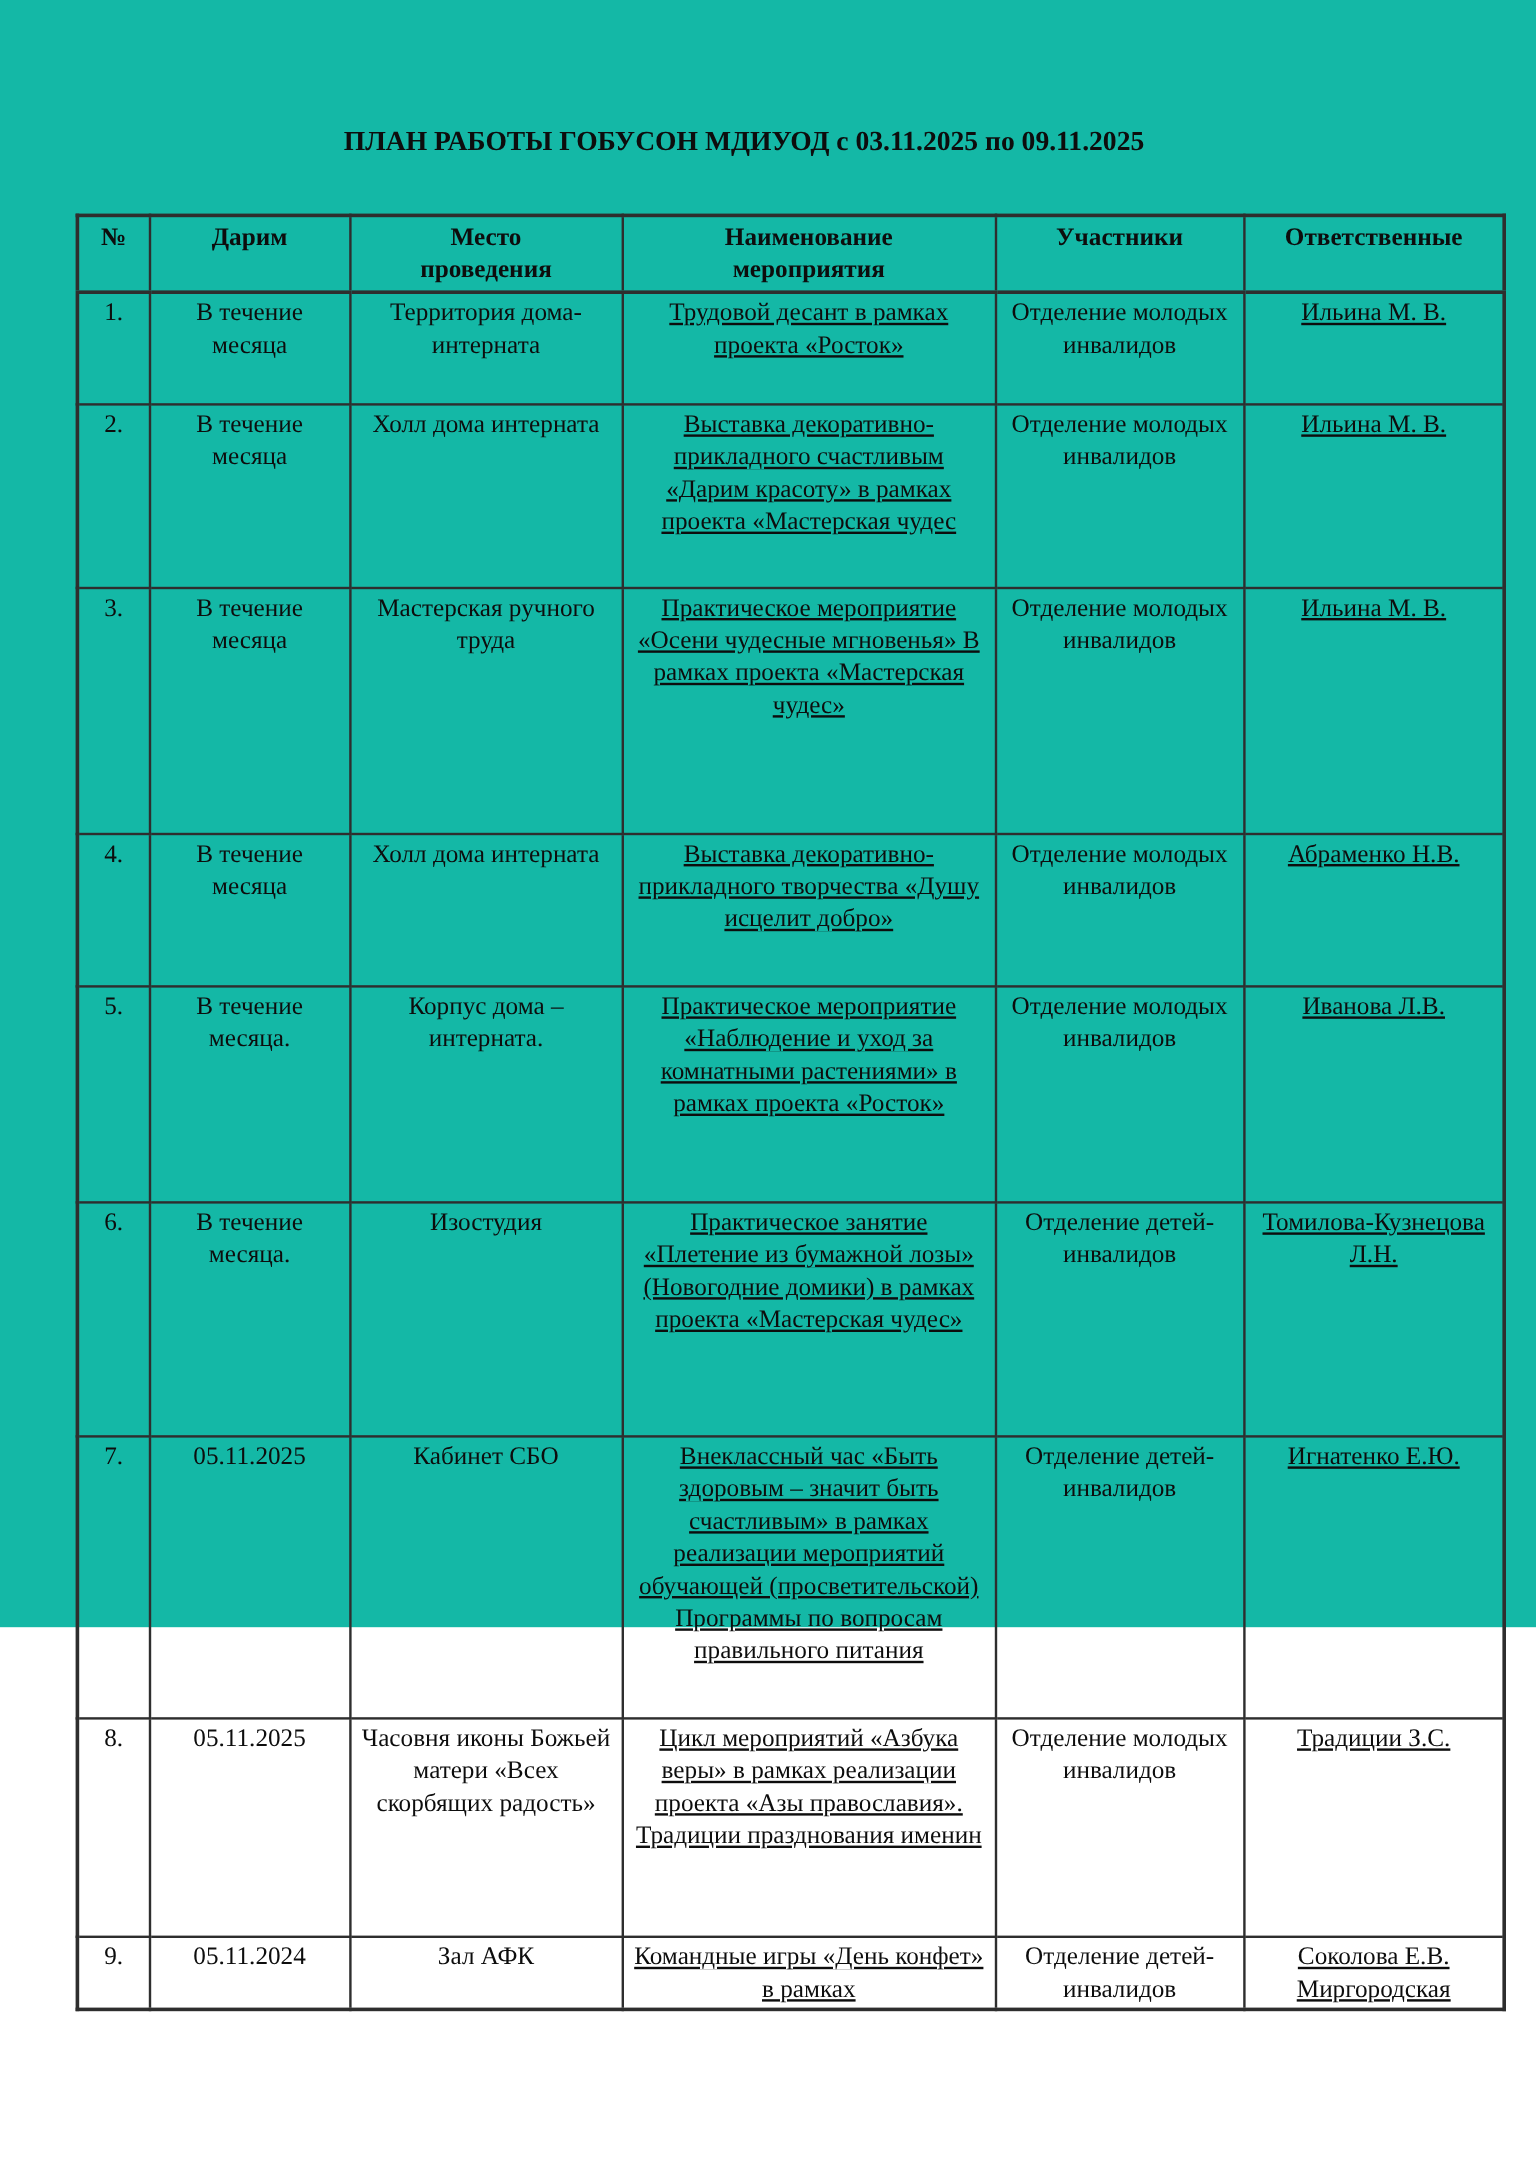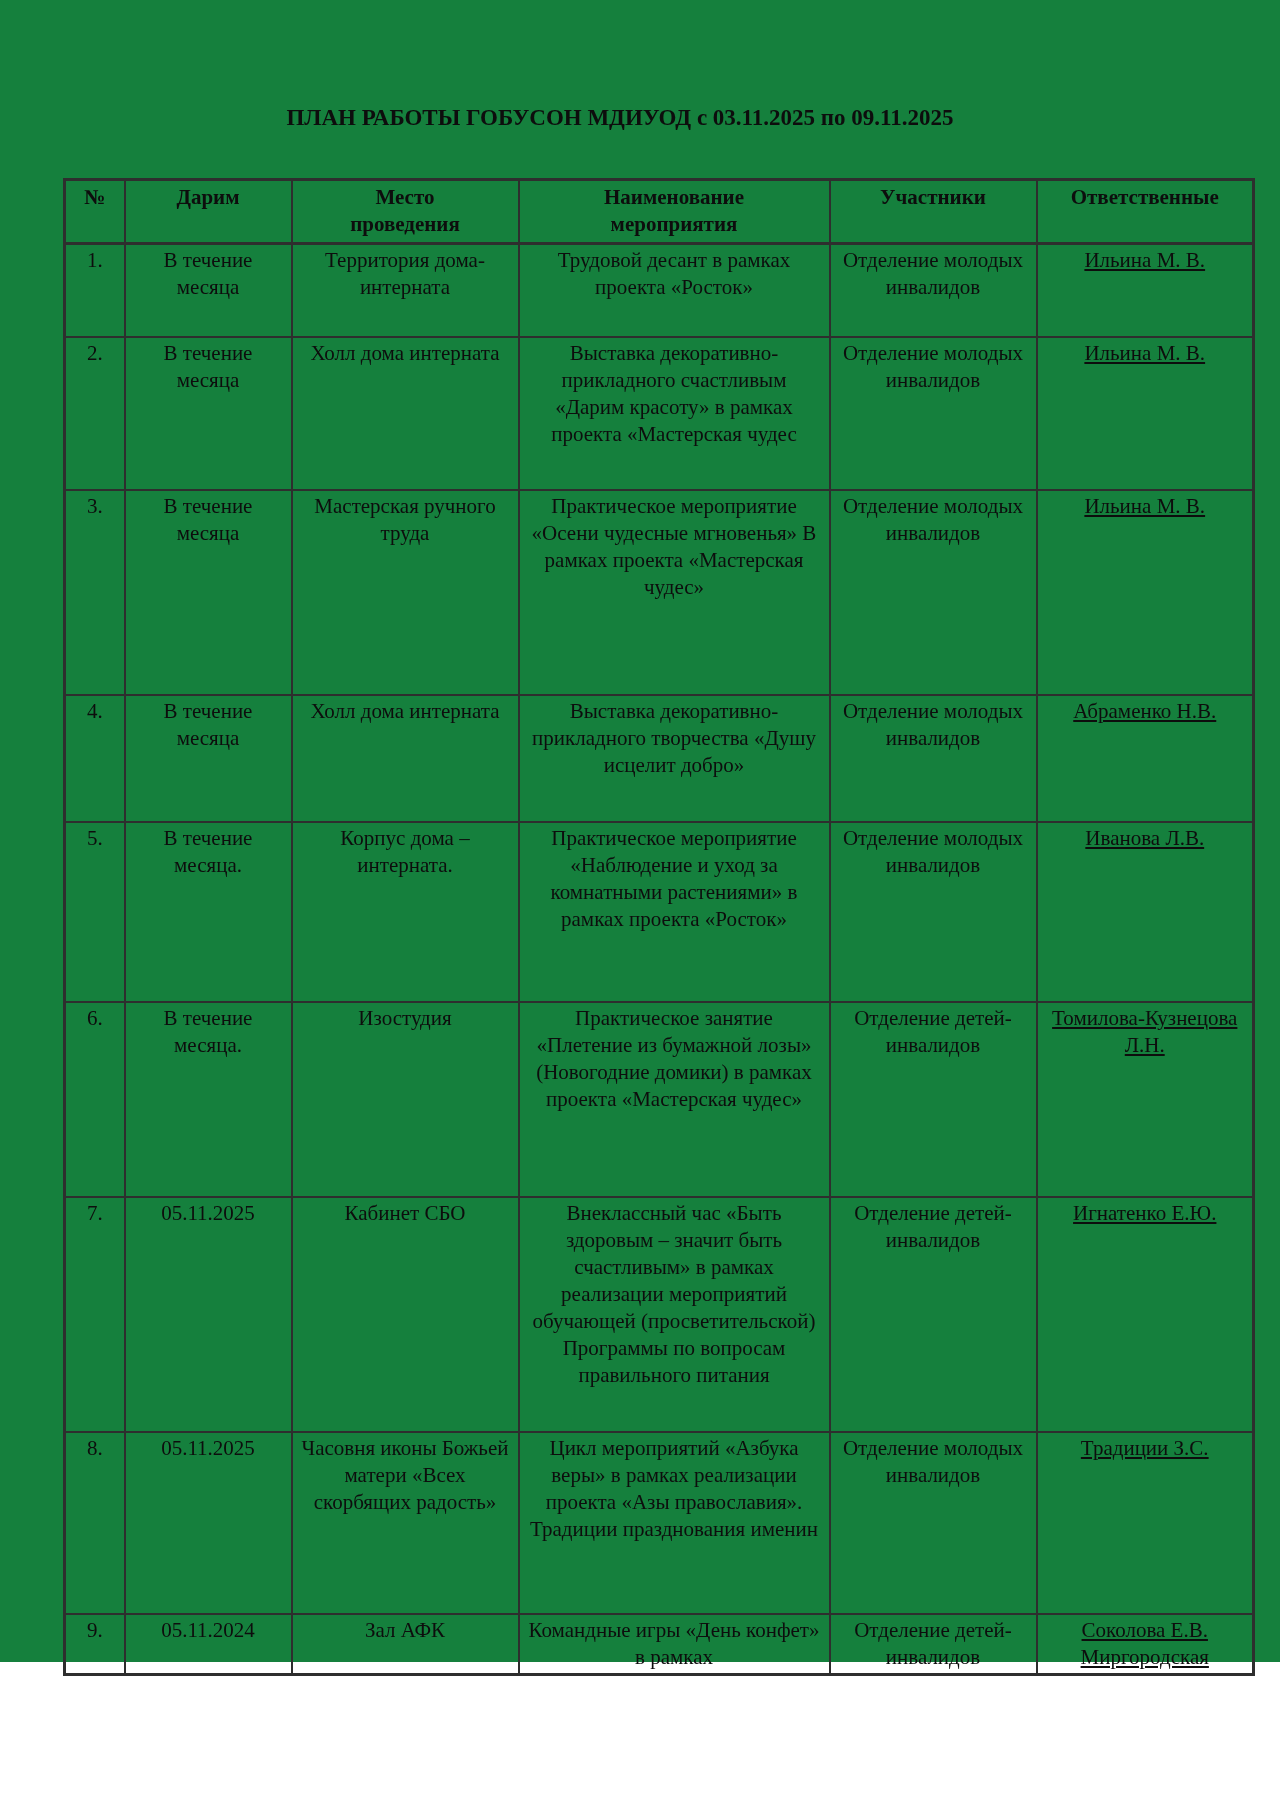--- a/index.html
+++ b/index.html
@@ -11,22 +11,22 @@
     width: 1280px;
     height: 1810px;
     font-family: "Liberation Serif", "DejaVu Serif", serif;
     color: #000000;
     position: relative;
     overflow: hidden;
   }
   .page {
     position: relative;
     width: 1280px;
-    height: 1662px;
-    background: #15803d;
+    height: 1356px;
+    background: #14b8a6;
   }
   .doc-title {
     position: absolute;
     top: 104px;
     left: 0;
     width: 1240px;
     margin: 0;
     text-align: center;
     font-size: 23px;
     line-height: 28px;
@@ -61,21 +61,21 @@
   
   col.c-num          { width: 60px;  }
   col.c-date         { width: 167px; }
   col.c-place        { width: 227px; }
   col.c-event        { width: 311px; }
   col.c-participants { width: 207px; }
   col.c-responsible  { width: 217px; }
   
   td.col-num          { text-align: left; padding-left: 13px; }
   td.col-place        { padding-left: 20px; padding-right: 20px; }
-  td.col-event        { padding-left: 32px; padding-right: 32px; }
+  td.col-event        { padding-left: 32px; padding-right: 32px; text-decoration: underline; }
   td.col-participants { padding-left: 14px; padding-right: 14px; }
   td.col-responsible  { padding-left: 18px; padding-right: 18px; text-decoration: underline; }
 </style>
 </head>
 <body>
 
 <div class="page">
   <h1 class="doc-title">ПЛАН РАБОТЫ ГОБУСОН МДИУОД с 03.11.2025 по 09.11.2025</h1>
 
   <table class="plan-table">

